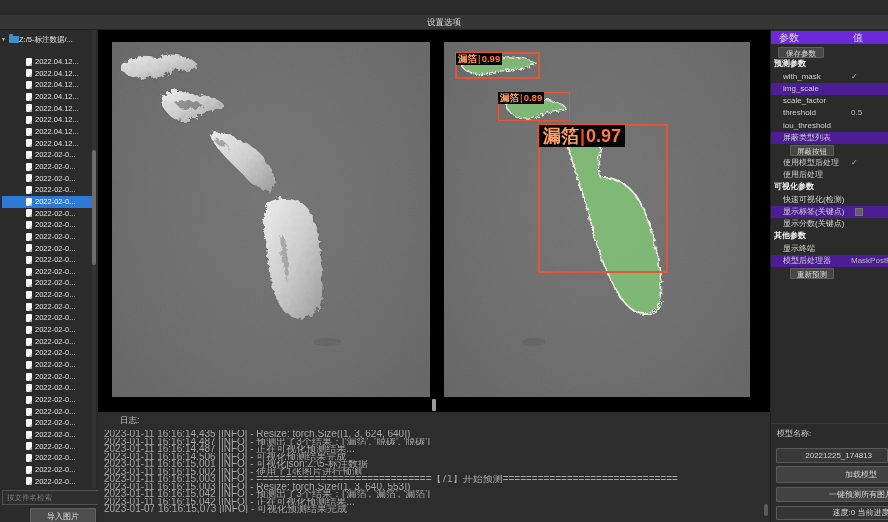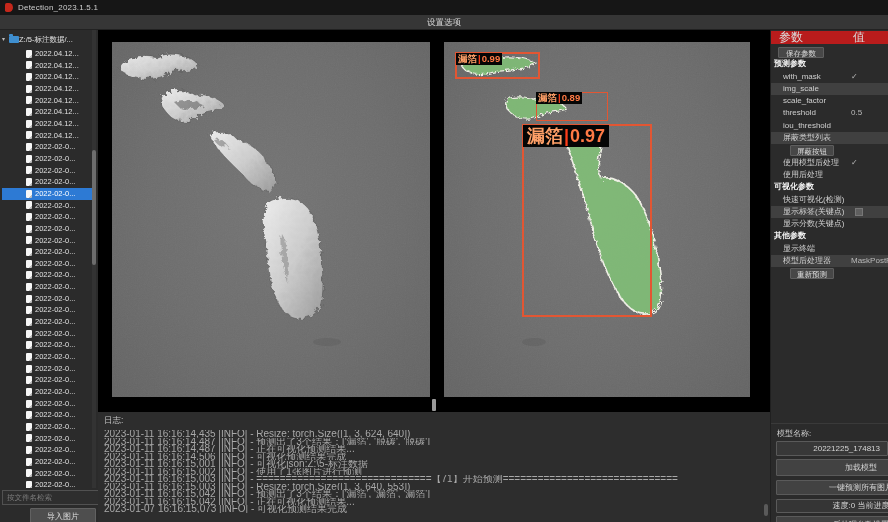--- a/index.html
+++ b/index.html
@@ -15,21 +15,21 @@
            border-bottom:1px solid #222;display:flex;align-items:center;box-sizing:border-box;flex-direction:column;}
   .menu-item{font-size:8.5px;color:#d8d8d8;padding:0 10px;height:15px;line-height:15px;}
   
   #sidebar{position:absolute;left:2px;top:30px;width:94px;height:492px;}
   #tree{position:absolute;left:0;top:0;width:90px;height:458px;overflow:hidden;}
   #tree-root{height:13px;line-height:13px;padding-top:3px;display:flex;align-items:center;gap:0;
              font-size:7.5px;color:#e4e4e4;white-space:nowrap;overflow:hidden;}
   .arrow{font-size:6px;color:#bbb;width:7px;display:inline-block;}
   .folder{width:10px;height:7px;background:#3f8fd0;border-radius:1px;position:relative;flex:0 0 auto;}
   .folder::before{content:"";position:absolute;left:0;top:-2px;width:4px;height:2px;background:#3f8fd0;border-radius:1px 1px 0 0;}
-  #tree-items{margin-top:2px;}
+  #tree-items{margin-top:10px;}
   .titem{height:11.66px;line-height:11.66px;display:flex;align-items:center;gap:3px;
          padding-left:24px;font-size:7.5px;color:#e0e0e0;white-space:nowrap;overflow:hidden;}
   .titem .ficon{width:6px;height:8px;flex:0 0 auto;border-radius:1px;
          background:linear-gradient(135deg,#f7f7f7 72%,#bdbdbd 72%);}
   .titem.selected{background:#2d7ad4;color:#fff;}
   #tree-scrollbar{position:absolute;right:0;top:0;width:4px;height:458px;background:#333;}
   #tree-scroll-thumb{position:absolute;left:0;top:120px;width:4px;height:115px;background:#6d6d6d;border-radius:2px;}
   #search-input{position:absolute;left:0;top:460px;width:111px;height:15px;box-sizing:border-box;
         background:#2e2e2e;border:1px solid #515151;color:#ddd;font-size:7.5px;padding:0 4px;
         font-family:inherit;}
@@ -41,76 +41,72 @@
   #imagearea{position:absolute;left:98px;top:30px;width:672px;height:382px;background:#000;}
   .img-panel{position:absolute;top:12px;height:355px;overflow:hidden;
        background:radial-gradient(ellipse at 50% 45%,#747474 0%,#6d6d6d 55%,#646464 100%);}
   #img-left{left:14px;width:318px;}
   #img-right{left:346px;width:306px;}
   .img-panel svg{position:absolute;left:0;top:0;}
   #splitter-handle{position:absolute;left:334px;top:369px;width:4px;height:12px;background:#9a9a9a;border-radius:1px;}
   
   .det{position:absolute;border:2px solid #e25633;box-sizing:border-box;padding-left:32px;}
   .det1{left:11px;top:10px;width:85px;height:27px;}
-  .det2{left:54px;top:50px;width:72px;height:29px;border-width:1.5px;margin-left:38px;}
-  .det3{left:78px;top:82px;width:130px;height:193px;border-width:2.5px;}
+  .det2{left:54px;top:50px;width:72px;height:29px;border-width:1.5px;}
+  .det3{left:94px;top:82px;width:130px;height:149px;border-width:2.5px;}
   .dlabel{position:absolute;left:-1px;top:-1px;background:#050505;white-space:nowrap;
           font-size:9.5px;line-height:12px;padding:0 2px;font-weight:bold;}
   .dlabel.big{font-size:18px;line-height:22px;padding:0 4px;}
   .dcls{color:#ffa068;}
   .dsep{color:#ff3d1a;padding:0 1px;}
   .dscore{color:#ff7a45;}
   
   #logarea{position:absolute;left:98px;top:412px;width:672px;height:110px;background:#2d2d2d;
            box-sizing:border-box;padding:3px 6px;}
-  #log-title{font-size:8.5px;color:#c0c0c0;margin-bottom:3px;}
+  #log-title{font-size:8.5px;color:#c0c0c0;margin-bottom:3px;margin-left:16px;}
   .logline{font-family:Liberation Sans, sans-serif;font-size:10px;
            line-height:7.55px;color:#a9a9a9;white-space:pre;overflow:hidden;}
   #log-scrollbar{position:absolute;right:2px;top:4px;width:4px;height:102px;background:#2d2d2d;}
   #log-scroll-thumb{position:absolute;left:0;bottom:2px;width:4px;height:12px;background:#5a5a5a;border-radius:2px;}
   
   #paramspanel{position:absolute;left:770px;top:30px;width:118px;height:492px;background:#2b2b2b;
                border-left:1px solid #202020;box-sizing:border-box;overflow:hidden;}
-  #param-header{position:absolute;left:0;top:1px;width:118px;height:13px;background:#b91c1c;
-                font-size:12px;color:#d8d8d8;line-height:13px;}
+  #param-header{position:absolute;left:0;top:1px;width:118px;height:13px;background:#6d28d9;
+                font-size:10px;color:#d8d8d8;line-height:13px;}
   #param-header .ph-name{position:absolute;left:8px;}
   #param-header .ph-value{position:absolute;left:82px;}
   #param-rows{position:absolute;left:0;top:16px;width:118px;}
   .prow{position:relative;height:12.3px;line-height:12.3px;font-size:8px;color:#cfcfcf;}
-  .prow.striped{background:#404040;}
+  .prow.striped{background:#4c1d95;}
   .prow .plabel{position:absolute;left:12px;white-space:nowrap;}
   .prow.t-section .plabel{left:3px;font-weight:bold;color:#f2f2f2;}
   .prow.t-button .plabel{left:7px;width:46px;height:11px;line-height:11px;top:0.5px;
         background:#474747;border:1px solid #5e5e5e;text-align:center;border-radius:1px;
         font-size:7.5px;color:#ddd;box-sizing:border-box;}
   .prow.t-button.indent .plabel{left:19px;width:44px;}
   .prow .pvalue{position:absolute;left:80px;white-space:nowrap;color:#b9b9b9;}
   .prow .pcheckbox{display:none;position:absolute;left:84px;top:2px;width:8px;height:8px;
         background:#5f5f5f;border:1px solid #777;box-sizing:border-box;}
   .prow.has-checkbox .pcheckbox{display:block;}
   
   #model-section{position:absolute;left:0;top:393px;width:118px;border-top:1px solid #3a3a3a;}
-  #model-name-label{font-size:8px;color:#cfcfcf;margin:4px 0 2px 6px;}
+  #model-name-label{font-size:8px;color:#cfcfcf;margin:4px 0 9px 6px;}
   .br-box{position:relative;left:5px;background:#383838;border:1px solid #5a5a5a;box-sizing:border-box;
           font-size:8px;color:#d5d5d5;border-radius:1px;}
-  #model-name-box{width:112px;height:15px;line-height:13px;text-align:right;padding-right:7px;overflow:hidden;}
+  #model-name-box{width:112px;height:15px;line-height:13px;text-align:right;padding-right:15px;overflow:hidden;}
   #load-model-btn{width:170px;height:17px;line-height:15px;text-align:center;background:#424242;margin-top:3px;}
   #predict-all-btn{width:170px;height:15px;line-height:13px;text-align:center;background:#424242;margin-top:4px;}
   #progress-box{width:170px;height:14px;line-height:12px;text-align:center;background:#353535;margin-top:4px;}
   #postprocess-btn{width:170px;height:18px;line-height:16px;text-align:center;background:#424242;margin-top:3px;}
 </style>
 </head>
 <body>
 
 <div id="app">
 
-  <div id="titlebar">
-    <span id="app-icon"></span>
-    <span id="title-text">Detection_2023.1.5.1</span>
-  </div>
 
   <div id="menubar">
     <span class="menu-item">设置选项</span>
     <span class="menu-item">导入模型后处理</span>
   </div>
 
   <div id="sidebar">
     <div id="tree">
       <div id="tree-root">
         <span class="arrow">▾</span>

